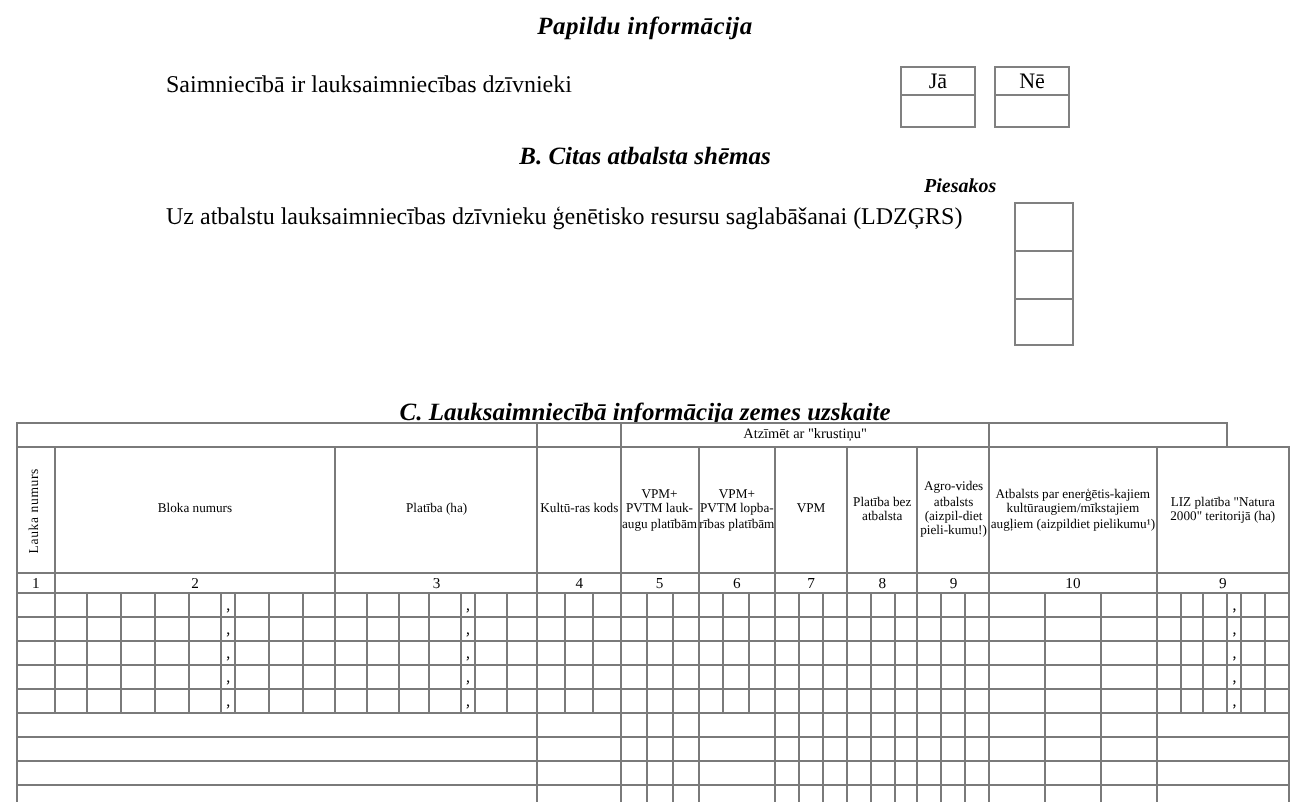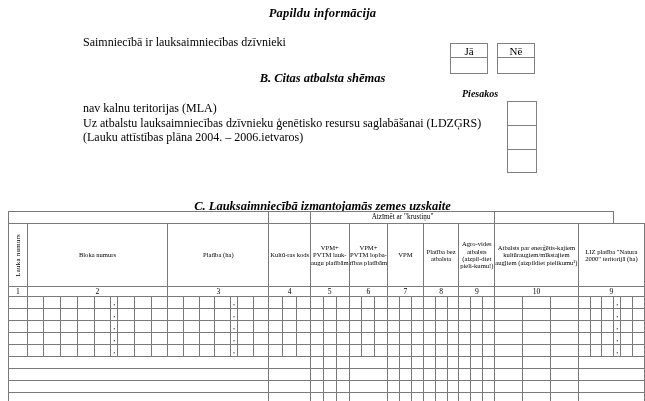--- a/index.html
+++ b/index.html
@@ -29,21 +29,20 @@
   }
   #question-livestock {
     left: 83px; top: 35px;
     font-size: 12px;
     white-space: nowrap;
   }
 
   
   .yn-box {
     width: 38px;
-    margin-top: 10px;
   }
   .yn-label, .yn-blank {
     border: 1px solid #808080;
     height: 15px;
     line-height: 15px;
     font-size: 11px;
     text-align: center;
     box-sizing: border-box;
   }
   .yn-blank { border-top: none; height: 16px; }
@@ -147,32 +146,30 @@
 <div class="abs yn-box" id="yn-no">
   <div class="yn-label">Nē</div>
   <div class="yn-blank"></div>
 </div>
 
 <div class="abs ctr it" id="title-b">B. Citas atbalsta shēmas</div>
 
 <div class="abs it" id="piesakos-label">Piesakos</div>
 
 <div class="abs" id="scheme-list">
-  <div>nav kalnu teritorijas (MLA)</div>
   <div>Uz atbalstu lauksaimniecības dzīvnieku ģenētisko resursu saglabāšanai (LDZĢRS)</div>
-  <div>(Lauku attīstības plāna 2004. – 2006.ietvaros)</div>
 </div>
 
 <div class="abs" id="piesakos-boxes">
   <div class="pb"></div>
   <div class="pb"></div>
   <div class="pb"></div>
 </div>
 
-<div class="abs ctr it" id="title-c">C. Lauksaimniecībā izmantojamās zemes uzskaite</div>
+<div class="abs ctr it" id="title-c">C. Lauksaimniecībā informācija zemes uzskaite</div>
 
 <div class="abs" id="uzskaite-table">
 <table>
   <colgroup>
     <col style="width:19px">
     <col style="width:17px">
         <col style="width:17px">
         <col style="width:17px">
     <col style="width:17px">
         <col style="width:17px">

